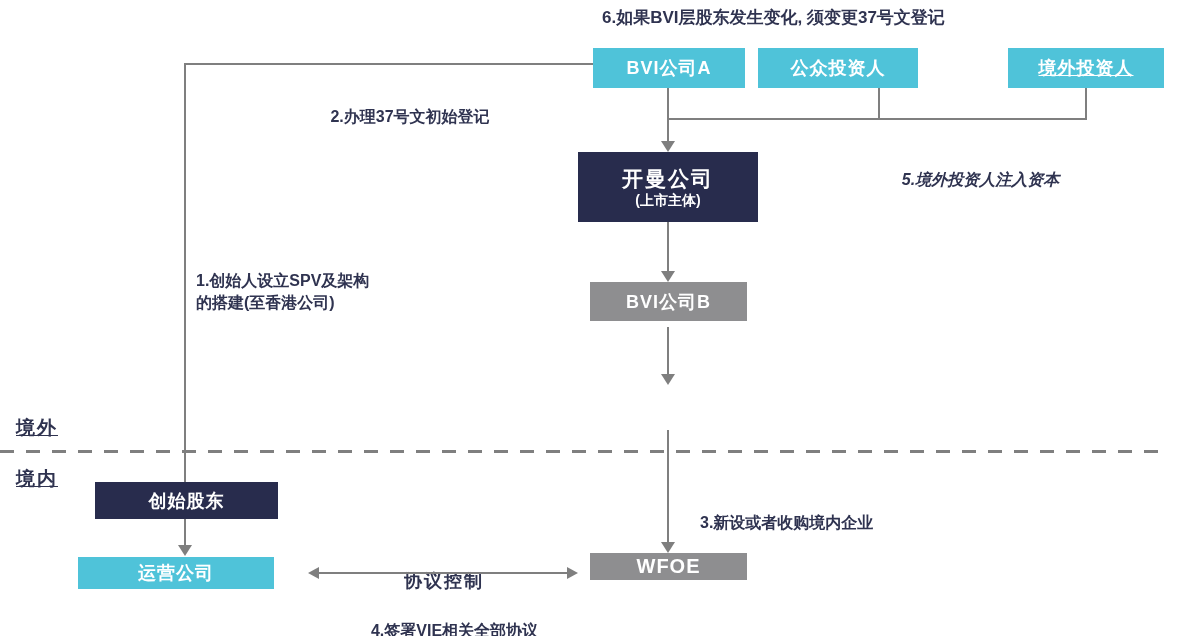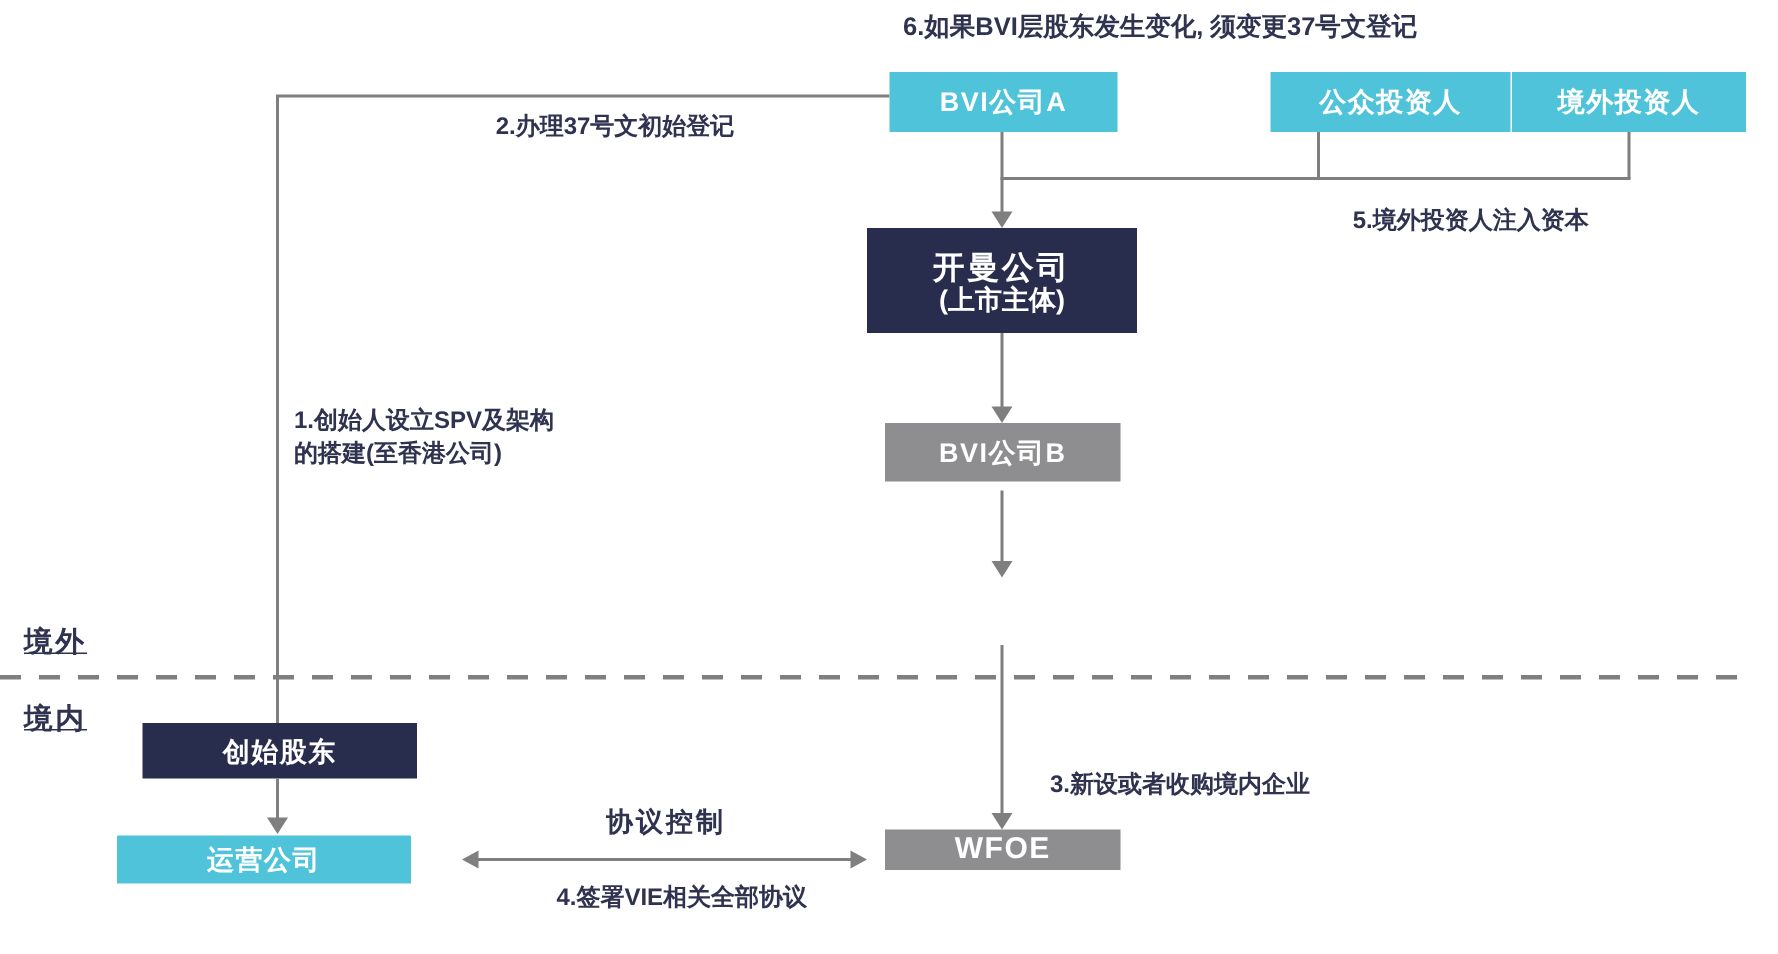--- a/index.html
+++ b/index.html
@@ -28,55 +28,55 @@
     color:#fff; font-weight:700;
     font-size:18px;
     text-align:center;
     letter-spacing:1px;
   }
   .box.cyan { background:var(--cyan); }
   .box.navy { background:var(--navy); }
   .box.gray { background:var(--graybox); }
   .line { position:absolute; background:var(--line); }
   .note { position:absolute; color:var(--text); font-weight:700; }
-  .center { text-align:center; }
+  .center { text-align:center;margin-top:33px; }
   .ah { position:absolute; width:0; height:0; }
   .ah-down  { border-left:7px solid transparent; border-right:7px solid transparent; border-top:11px solid var(--line); }
   .ah-left  { border-top:6px solid transparent; border-bottom:6px solid transparent; border-right:11px solid var(--line); }
   .ah-right { border-top:6px solid transparent; border-bottom:6px solid transparent; border-left:11px solid var(--line); }
   .dashed {
     position:absolute;
     background:repeating-linear-gradient(to right, var(--line) 0 14px, transparent 14px 26px);
   }
   .cayman-title { font-size:21px; line-height:26px; letter-spacing:2px; }
-  .cayman-sub { font-size:18px; line-height:17px; letter-spacing:0; }
+  .cayman-sub { font-size:14px; line-height:17px; letter-spacing:0; }
   .wfoe-label { font-size:20px; letter-spacing:1px; }
   .region-label { position:absolute; font-size:19px; font-weight:700; color:var(--text); letter-spacing:2px;text-decoration:underline; }
 </style>
 </head>
 <body>
 
 <div class="canvas">
 
   <div class="note" style="left:602px; top:6px; width:360px; font-size:17px;">6.如果BVI层股东发生变化, 须变更37号文登记</div>
 
   <div class="line" style="left:186px; top:63px; width:407px; height:2px;"></div>
   <div class="line" style="left:184px; top:63px; width:2px; height:419px;"></div>
   <div class="note center" style="left:300px; top:74px; width:220px; font-size:16px;">2.办理37号文初始登记</div>
 
   <div class="box cyan" style="left:593px; top:48px; width:152px; height:40px;">BVI公司A</div>
-  <div class="box cyan" style="left:847px; top:48px; width:160px; height:40px;">公众投资人</div>
-  <div class="box cyan" style="left:1008px; top:48px; width:156px; height:40px;">境外投资人</div>
+  <div class="box cyan" style="left:758px; top:48px; width:160px; height:40px;">公众投资人</div>
+  <div class="box cyan" style="left:1008px; top:48px; width:156px; height:40px;text-decoration:underline;">境外投资人</div>
 
   <div class="line" style="left:667px; top:88px; width:2px; height:54px;"></div>
   <div class="ah ah-down" style="left:661px; top:141px;"></div>
   <div class="line" style="left:667px; top:118px; width:420px; height:2px;"></div>
   <div class="line" style="left:878px; top:88px; width:2px; height:31px;"></div>
   <div class="line" style="left:1085px; top:88px; width:2px; height:31px;"></div>
-  <div class="note center" style="left:868px; top:137px; width:225px; font-size:16px;">5.境外投资人注入资本</div>
+  <div class="note center" style="left:868px; top:137px; width:225px; font-size:16px;font-style:italic;">5.境外投资人注入资本</div>
 
   <div class="box navy" style="left:578px; top:152px; width:180px; height:70px;">
     <div class="cayman-title">开曼公司</div>
     <div class="cayman-sub">(上市主体)</div>
   </div>
 
   <div class="line" style="left:667px; top:222px; width:2px; height:51px;"></div>
   <div class="ah ah-down" style="left:661px; top:271px;"></div>
   <div class="box gray" style="left:590px; top:282px; width:157px; height:39px;">BVI公司B</div>
 

